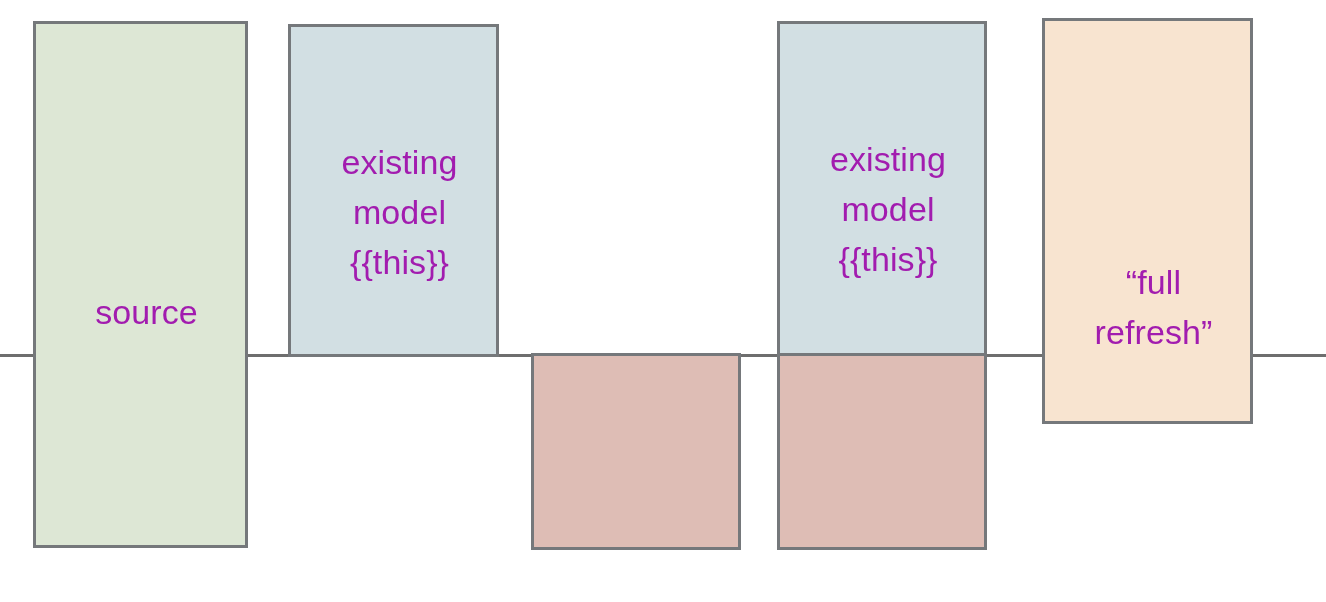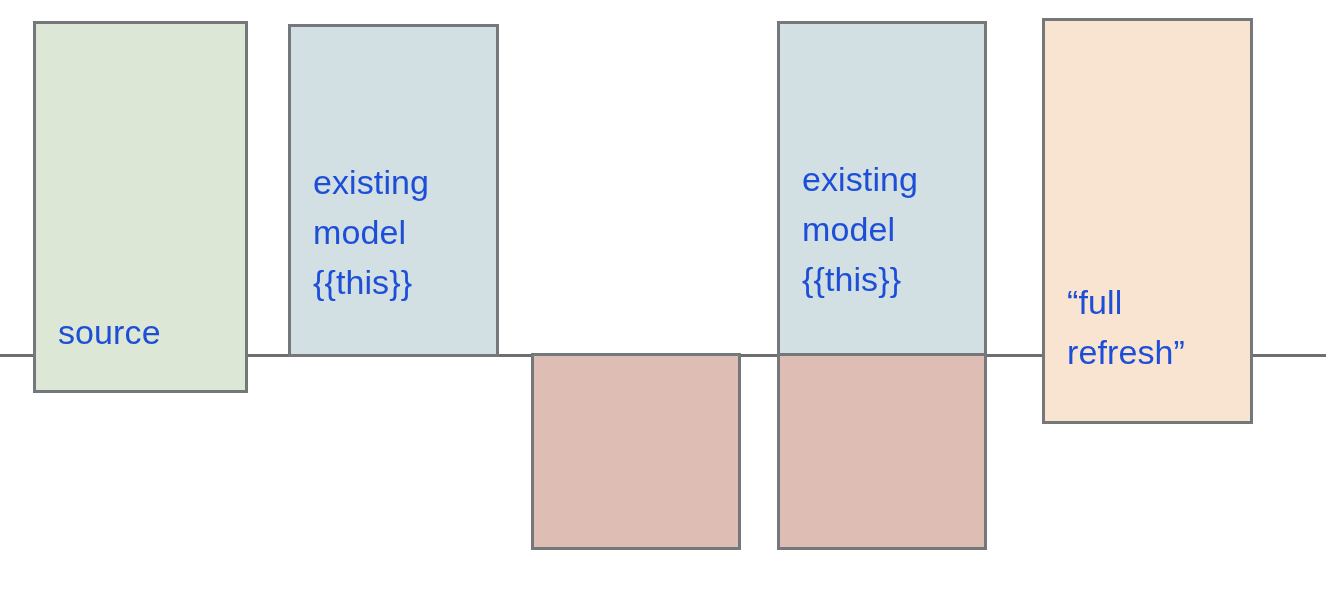--- a/index.html
+++ b/index.html
@@ -29,37 +29,36 @@
     position: absolute;
     box-sizing: border-box;
     border: 3px solid #75787b;
     display: block;
     overflow: hidden;
   }
   .box-label {
     position: absolute;
     left: 22px;
     right: 10px;
-    color: #1d4ed8;
+    color: #a21caf;
     font-family: "Liberation Sans", sans-serif;
     font-size: 34px;
     line-height: 50px;
     font-weight: 400;
     letter-spacing: 0.1px;
     white-space: pre-line;
-    text-align: left;
-    margin-top: 20px;
+    text-align: center;
   }
 
   
   .box-source {
     left: 33px;
     top: 21px;
     width: 215px;
-    height: 372px;
+    height: 527px;
     background: #dde7d5;
     z-index: 3;
   }
   .box-source .box-label { top: 263px; }
 
   .box-model-a {
     left: 288px;
     top: 24px;
     width: 211px;
     height: 333px;

